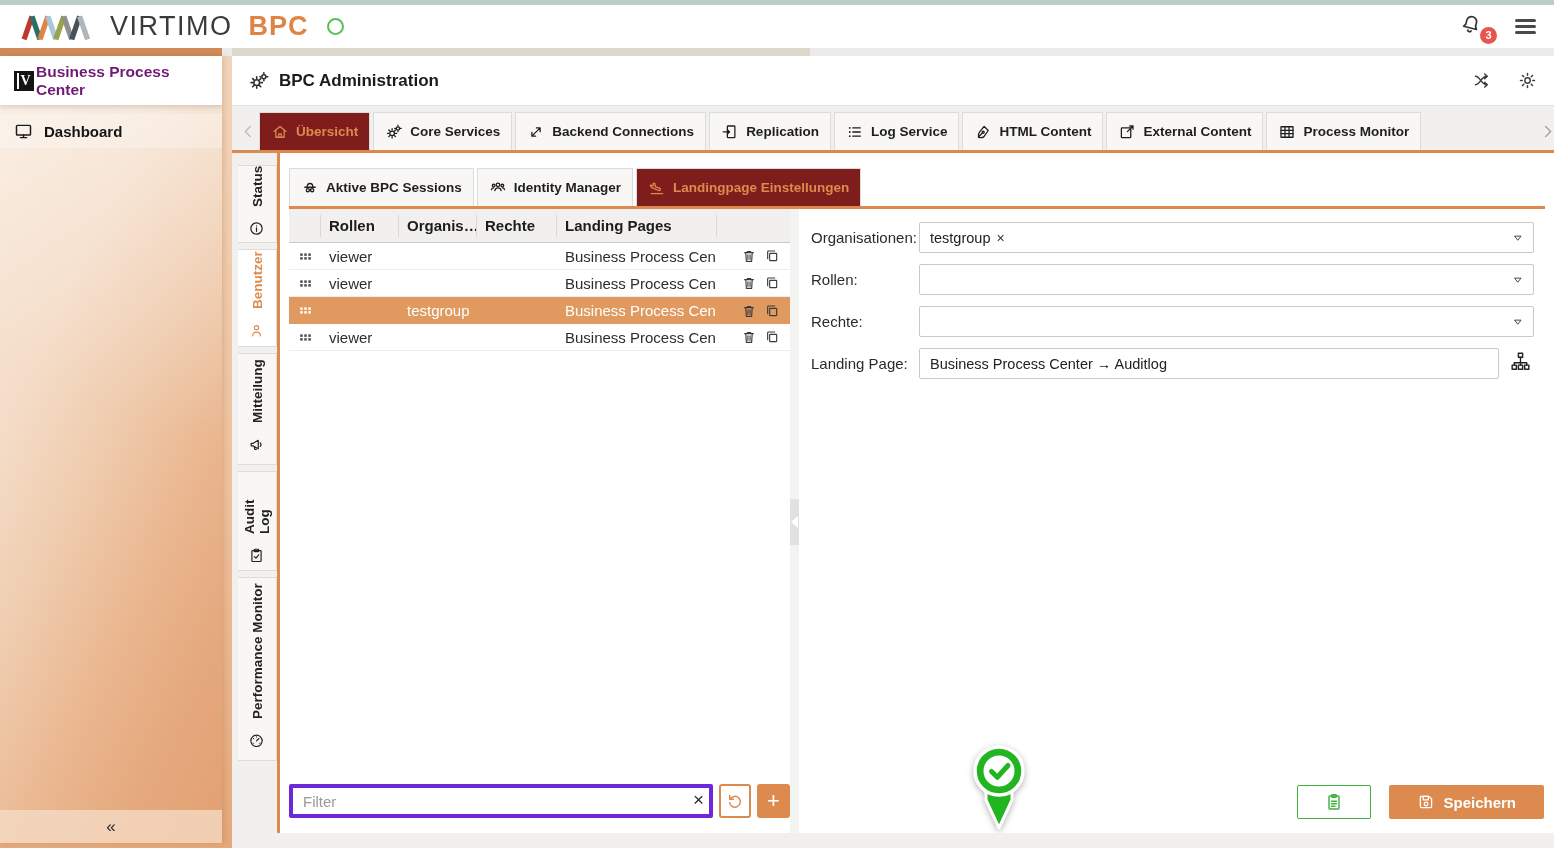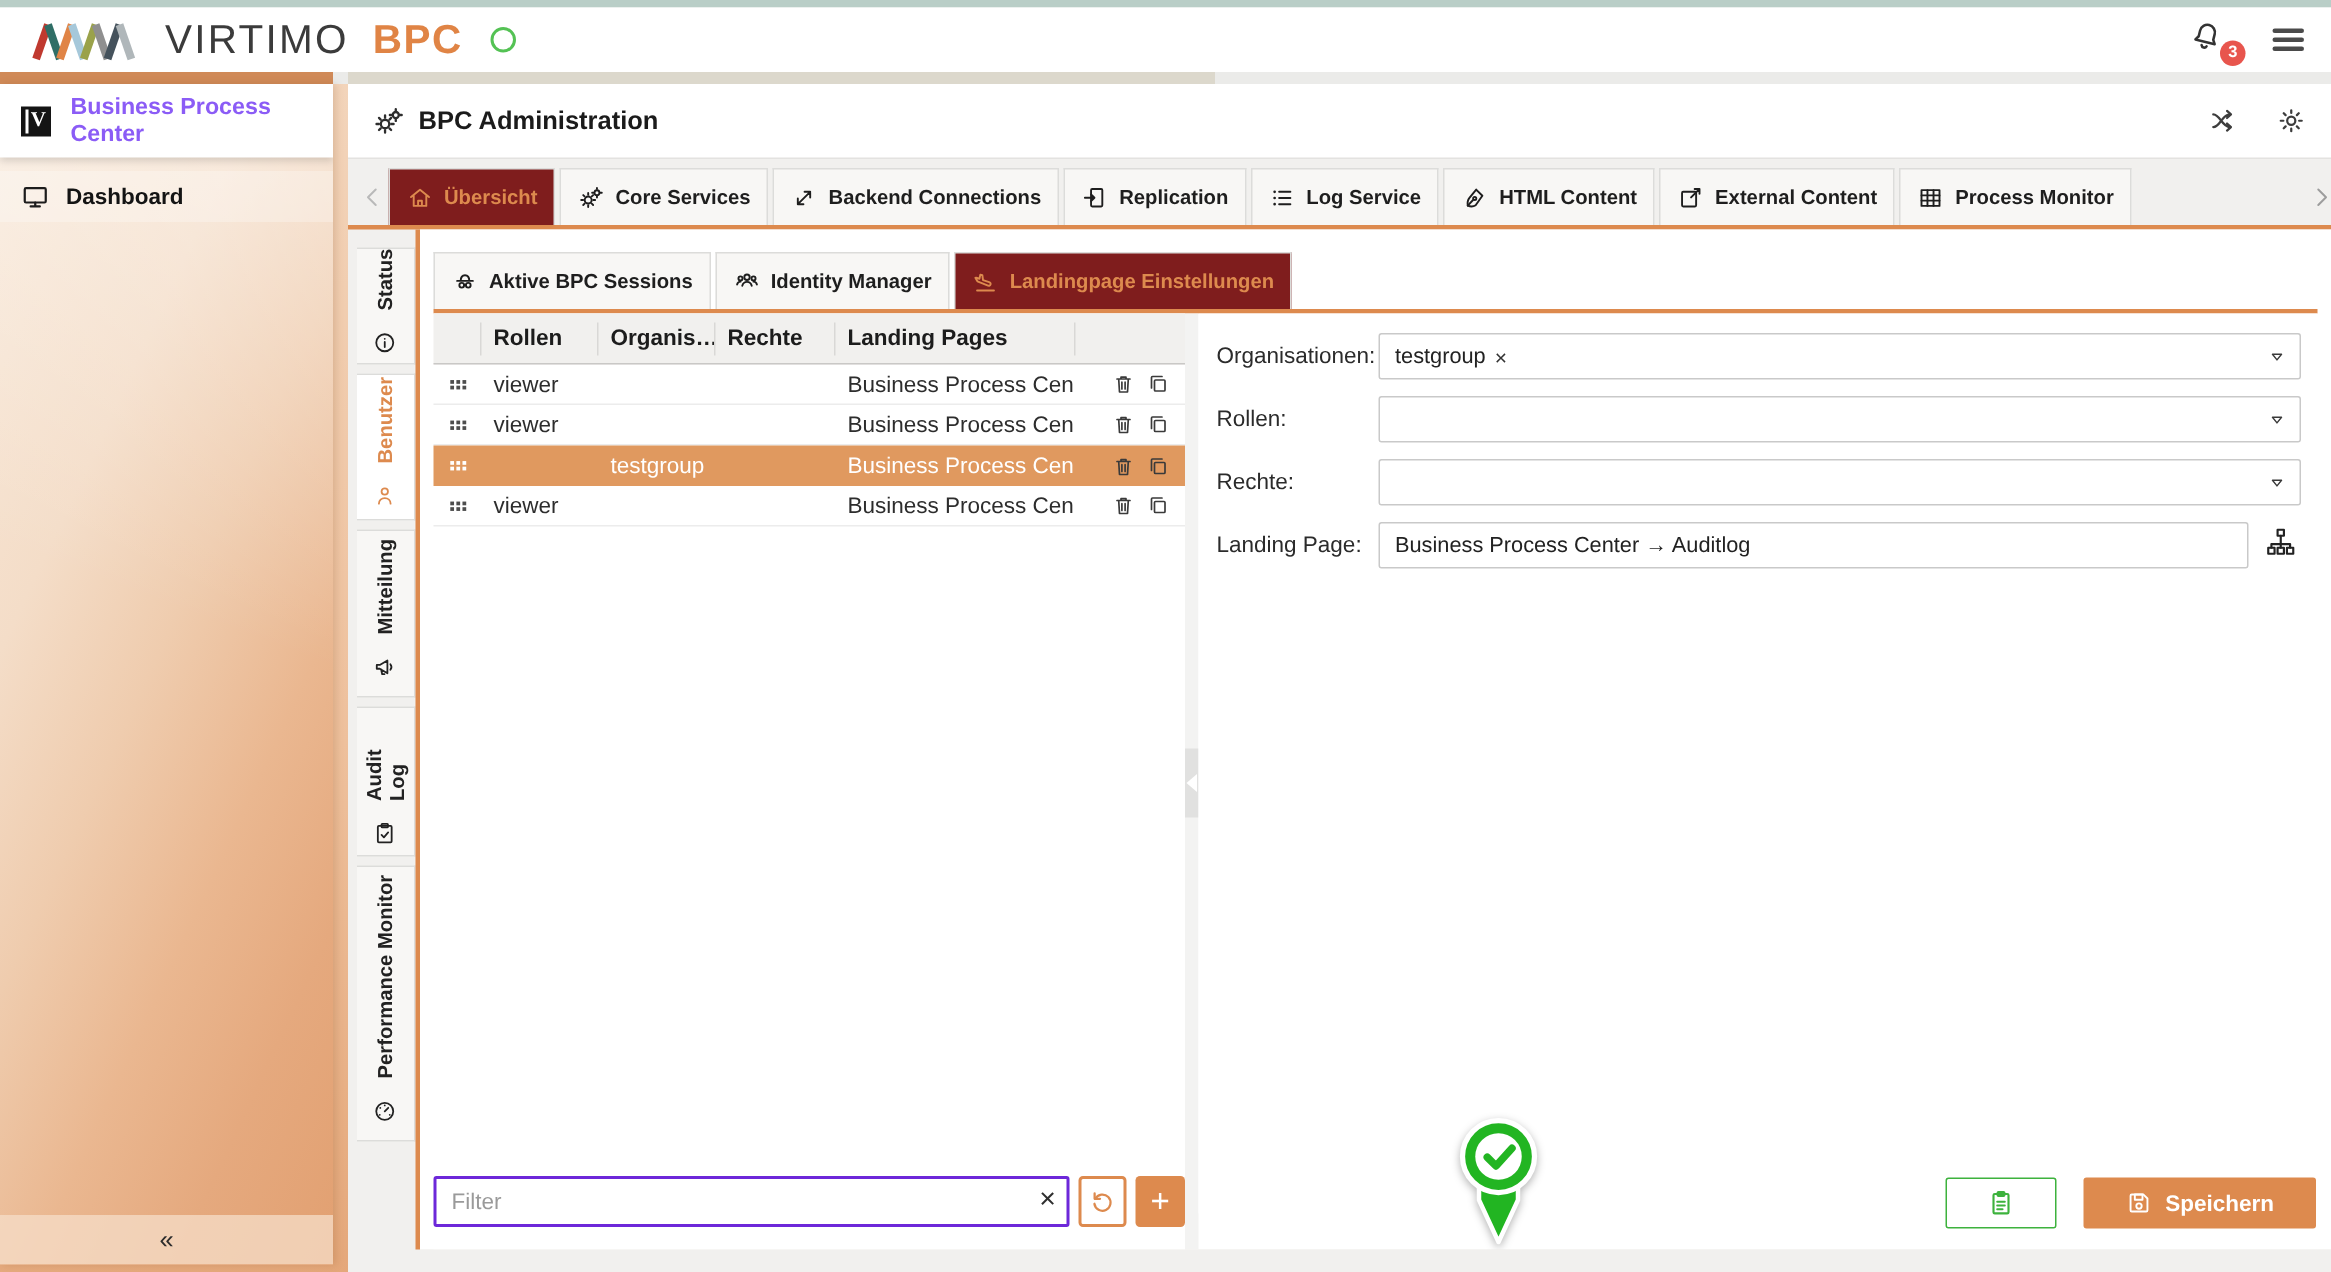--- a/index.html
+++ b/index.html
@@ -36,21 +36,21 @@
   
   .sidebar{left:0;top:56px;width:222px;height:787px;overflow:hidden;
            background:linear-gradient(200deg,rgba(255,255,255,.45),rgba(255,255,255,0) 45%),
                       linear-gradient(115deg,#f8e9da 0%,#f4ddc8 30%,#efccae 48%,#eab790 66%,#e5a97e 82%,#e2a071 100%);
            box-shadow:2px 0 5px rgba(120,70,30,.18);}
   .sidebar-head{position:absolute;left:0;top:0;width:222px;height:49px;background:#fff;display:flex;align-items:center;
                 padding-left:14px;box-sizing:border-box;box-shadow:0 2px 5px rgba(0,0,0,.14);}
   .book-icon{width:20px;height:20px;background:#141414;color:#fff;display:flex;align-items:center;justify-content:center;
              font-family:"Liberation Serif",serif;font-weight:700;font-size:14px;flex:none;position:relative;padding-left:3px;box-sizing:border-box;}
   .book-icon::before{content:"";position:absolute;left:3px;top:2px;bottom:2px;width:2px;background:#fff;}
-  .sidebar-title{font-size:15.5px;font-weight:700;color:#8b5cf6;margin-left:13px;}
+  .sidebar-title{font-size:15.5px;font-weight:700;color:#701a75;margin-left:2px;}
   .dash-item{position:absolute;left:0;top:58px;width:222px;height:34px;display:flex;align-items:center;padding-left:13px;
              box-sizing:border-box;background:rgba(255,255,255,.28);}
   .dash-item .i{width:21px;height:21px;color:#1c1c1c;}
   .dash-label{font-size:15px;font-weight:700;color:#141414;margin-left:10px;}
   .sidebar-collapse{position:absolute;left:0;bottom:0;width:222px;height:33px;background:rgba(245,222,200,.75);
                     display:flex;align-items:center;justify-content:center;font-size:17px;color:#2c2c2c;}
 
   
   .main{left:232px;top:56px;width:1322px;height:792px;background:#f1f0ee;}
   .admin-head{position:absolute;left:0;top:0;width:1322px;height:50px;background:#fff;border-bottom:1px solid #e3e2e0;
@@ -99,21 +99,21 @@
   .c-actions{flex:1;display:flex;justify-content:flex-end;gap:7px;padding-right:10px;box-sizing:border-box;}
   .trow{display:flex;height:27px;align-items:center;border-bottom:1px solid #ececec;font-size:15px;color:#2d2d2d;box-sizing:border-box;}
   .trow .i{width:16px;height:16px;color:#3a3a3a;}
   .trow .handle{width:15px;height:15px;color:#4d4d4d;}
   .trow.selected{background:#e0995f;color:#fff;border-bottom:none;}
   .trow.selected .handle{color:#fff;}
 
   
   .filter-row{position:absolute;left:9px;bottom:15px;width:501px;height:34px;display:flex;align-items:center;}
   .filter-box{position:relative;width:424px;height:34px;box-sizing:border-box;}
-  .filter-input{width:100%;height:100%;box-sizing:border-box;border:2px solid #6d28d9;border-radius:2px;padding:0 32px 0 10px;
+  .filter-input{width:100%;height:100%;box-sizing:border-box;border:4px solid #6d28d9;border-radius:2px;padding:0 32px 0 10px;
                 font-size:15px;color:#333;font-family:"Liberation Sans",sans-serif;outline:none;background:#fff;}
   .filter-input::placeholder{color:#9a9a9a;}
   .filter-clear{position:absolute;right:9px;top:5px;font-size:19px;color:#2f2f2f;cursor:pointer;line-height:22px;}
   .btn-undo{width:32px;height:34px;box-sizing:border-box;border:2px solid #dd8a4e;border-radius:3px;background:#fff;color:#dd8a4e;
             display:flex;align-items:center;justify-content:center;margin-left:6px;}
   .btn-undo .i{width:18px;height:18px;stroke-width:2;}
   .btn-add{width:33px;height:34px;box-sizing:border-box;border-radius:3px;background:#dd8a4e;color:#fff;font-size:22px;font-weight:400;
            display:flex;align-items:center;justify-content:center;margin-left:6px;line-height:0;}
 
   

